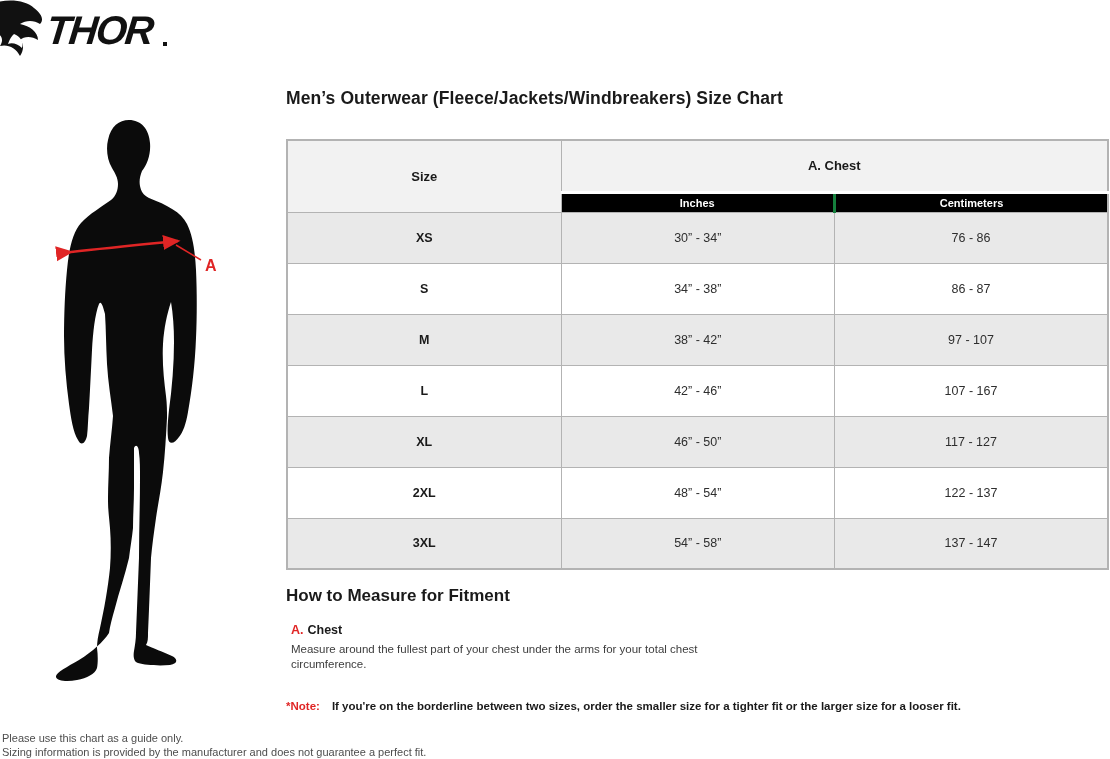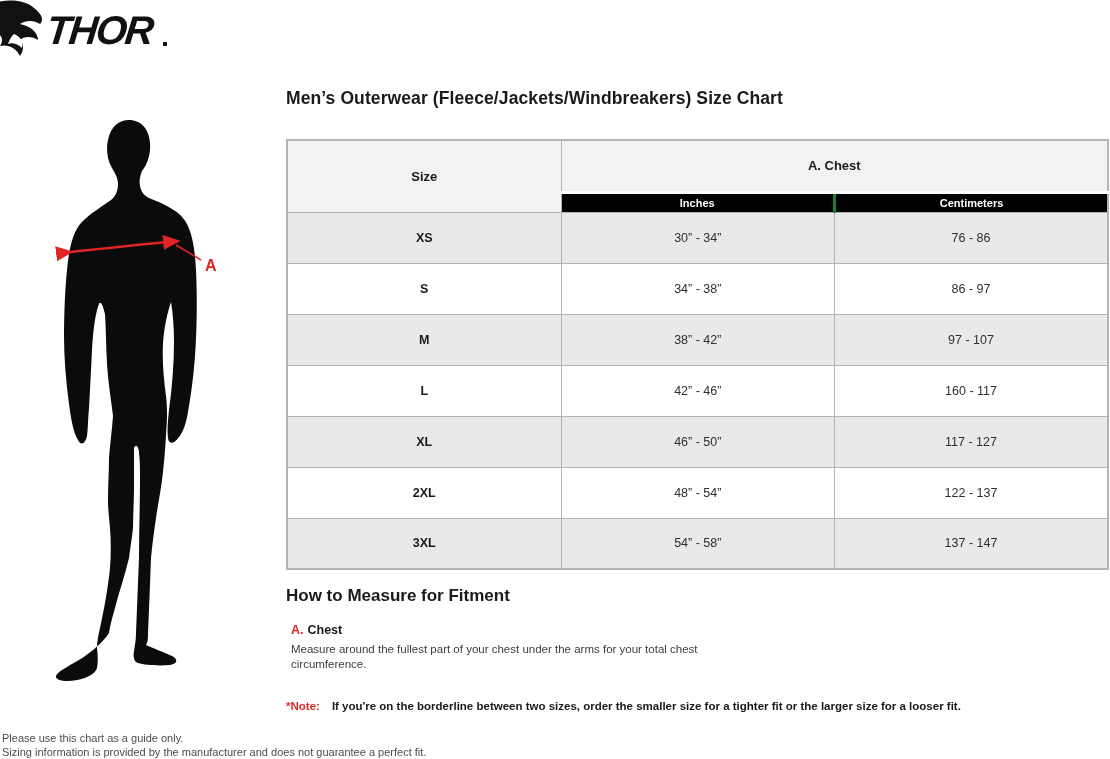--- a/index.html
+++ b/index.html
@@ -125,31 +125,31 @@
     </thead>
     <tbody>
       <tr>
         <td class="size-cell">XS</td>
         <td>30” - 34”</td>
         <td>76 - 86</td>
       </tr>
       <tr>
         <td class="size-cell">S</td>
         <td>34” - 38”</td>
-        <td>86 - 97</td>
+        <td>86 - 87</td>
       </tr>
       <tr>
         <td class="size-cell">M</td>
         <td>38” - 42”</td>
         <td>97 - 107</td>
       </tr>
       <tr>
         <td class="size-cell">L</td>
         <td>42” - 46”</td>
-        <td>160 - 117</td>
+        <td>107 - 167</td>
       </tr>
       <tr>
         <td class="size-cell">XL</td>
         <td>46” - 50”</td>
         <td>117 - 127</td>
       </tr>
       <tr>
         <td class="size-cell">2XL</td>
         <td>48” - 54”</td>
         <td>122 - 137</td>

